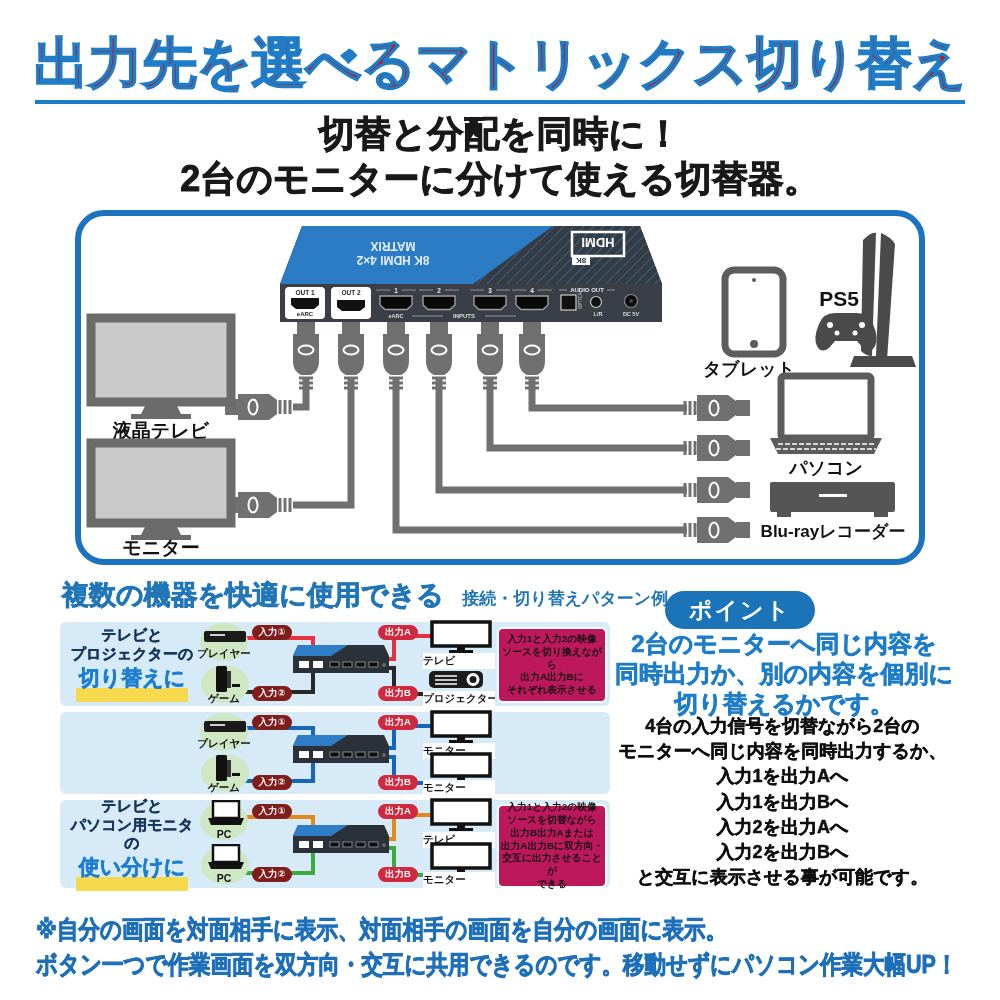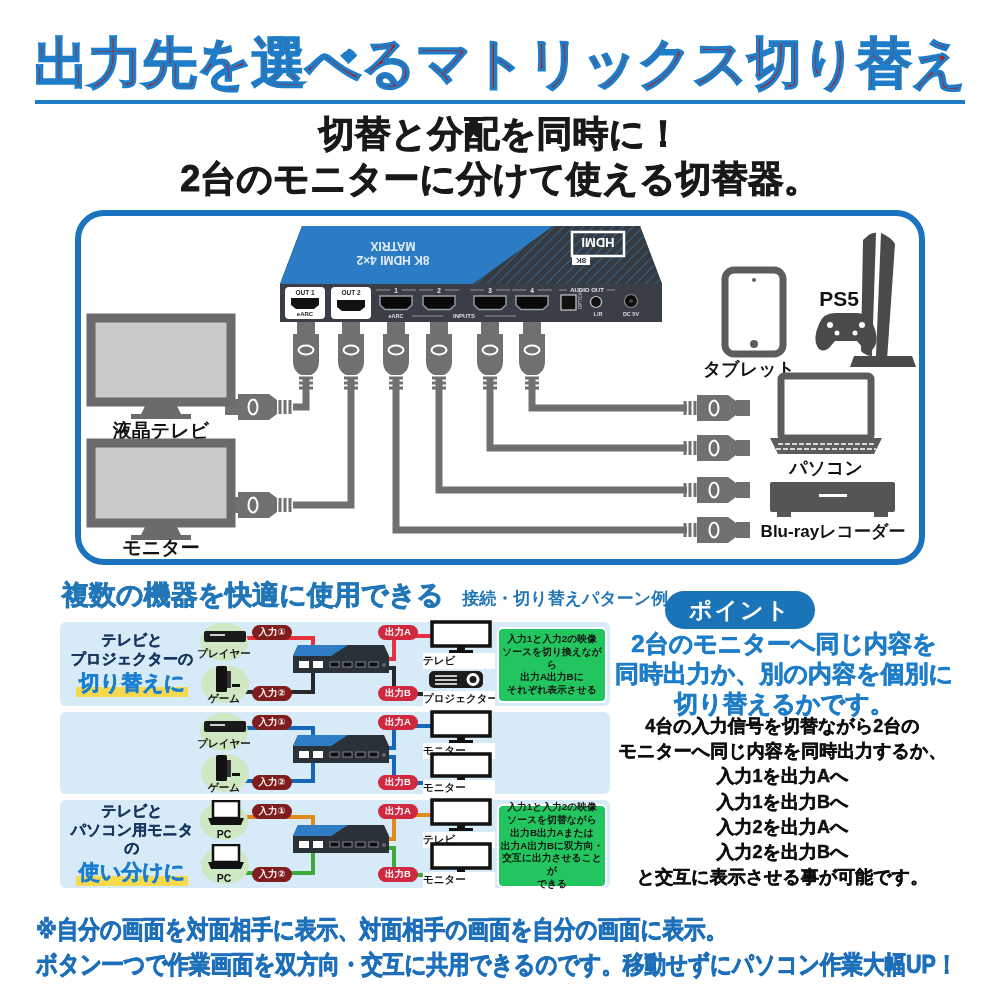--- a/index.html
+++ b/index.html
@@ -20,32 +20,32 @@
   .section-head{top:577px;left:62px;white-space:nowrap;}
   .section-head .big{font-size:27px;font-weight:bold;color:#2176b8;-webkit-text-stroke:0.8px #2176b8;}
   .section-head .small{font-size:17px;font-weight:bold;color:#2176b8;margin-left:14px;}
   
   .row{left:60px;width:550px;background:#d7eaf7;border-radius:6px;}
   .row-lines{position:absolute;left:0;top:0;}
   .row-title{position:absolute;left:8px;top:0;width:128px;height:100%;display:flex;
     flex-direction:column;align-items:center;justify-content:center;text-align:center;}
   .row-title .t{font-size:15px;font-weight:bold;color:#17375f;line-height:1.25;-webkit-text-stroke:0.4px #17375f;}
   .row-title .hl{font-size:21px;font-weight:bold;color:#1b7ed0;-webkit-text-stroke:0.6px #1b7ed0;
-    line-height:1.15;padding:0 3px 2px 3px;margin-top:2px;
+    line-height:1.15;padding:0 3px 12px 3px;margin-top:2px;
     background:linear-gradient(to bottom,transparent 62%,#f7d94d 62%);white-space:nowrap;}
   .gbg{position:absolute;width:48px;height:38px;border-radius:50%;background:#cfe7c3;}
   .srcicon{position:absolute;}
   .slabel{position:absolute;font-size:10.5px;font-weight:bold;color:#111;text-align:center;width:60px;}
   .badge{position:absolute;width:40px;height:15px;border-radius:8px;color:#fff;font-size:9.5px;
     font-weight:bold;display:flex;align-items:center;justify-content:center;white-space:nowrap;}
   .badge.in{background:#7f1d1d;}
   .badge.out{background:#d0283f;}
   .dlabel{position:absolute;left:363px;width:72px;background:#fff;font-size:10.5px;font-weight:bold;
     color:#111;text-align:left;padding:1px 0;white-space:nowrap;overflow:hidden;}
-  .desc{position:absolute;left:437px;width:106px;background:#22c55e;border:2px solid #fff;
+  .desc{position:absolute;left:437px;width:106px;background:#be185d;border:2px solid #fff;
     border-radius:6px;display:flex;align-items:center;justify-content:center;text-align:center;
     font-size:9.8px;font-weight:bold;color:#111;line-height:1.3;white-space:pre-line;}
   .minidev{position:absolute;left:228px;top:22px;}
   
   .point-badge{top:591px;left:665px;width:150px;height:38px;background:#1b74b8;border-radius:20px;
     color:#fff;font-size:23px;font-weight:bold;display:flex;align-items:center;justify-content:center;
     letter-spacing:2px;text-align:right;}
   .point-body{top:629px;left:608px;width:352px;text-align:center;color:#1e7dc8;font-size:24px;
     font-weight:bold;-webkit-text-stroke:0.7px #1e7dc8;line-height:1.25;white-space:pre-line;}
   .point-detail{top:714px;left:605px;width:355px;text-align:center;color:#0f0f0f;font-size:18px;

